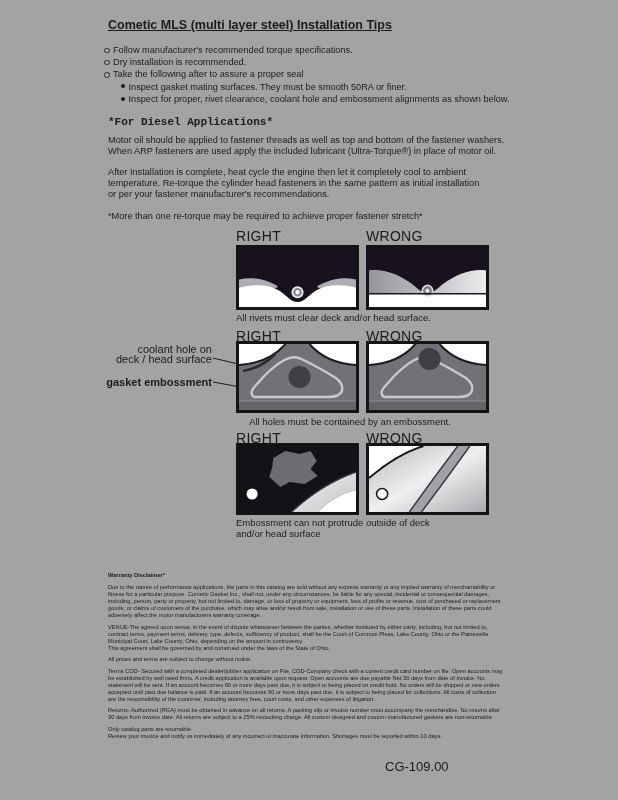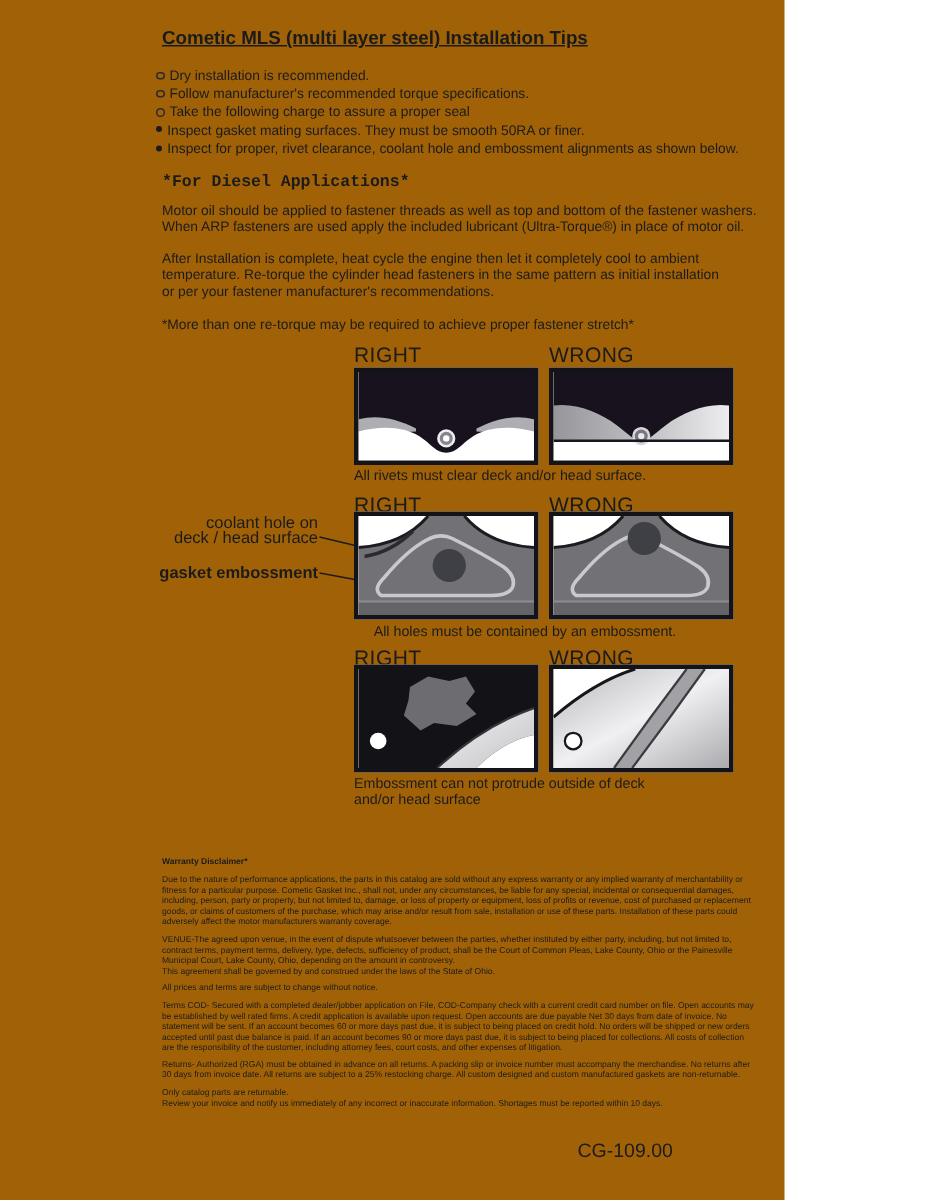--- a/index.html
+++ b/index.html
@@ -1,22 +1,22 @@
 <!DOCTYPE html>
 <html><head>
 <meta charset="utf-8">
 <style>
   html,body{margin:0;padding:0;background:#ffffff;}
-  .page{position:relative;width:523px;height:800px;background:#a16207;overflow:hidden;
+  .page{position:relative;width:618px;height:800px;background:#a3a3a3;overflow:hidden;
         font-family:"Liberation Sans", sans-serif;color:#1b1b1b;}
   .title{position:absolute;left:108px;top:18px;margin:0;font-size:12.5px;font-weight:bold;
          text-decoration:underline;letter-spacing:0;white-space:nowrap;}
   .tips{position:absolute;left:104px;top:44px;width:460px;font-size:9.2px;}
   .tip{display:flex;align-items:flex-start;line-height:12.2px;}
-  .tip.sub{}
+  .tip.sub{margin-left:17px;}
   .m-circle{flex:0 0 auto;width:3.5px;height:3.5px;border:1px solid #2a2a2a;border-radius:50%;
             margin:3.6px 3.5px 0 0;}
   .m-dot{flex:0 0 auto;width:4px;height:4px;background:#1b1b1b;border-radius:50%;
          margin:3.8px 3.5px 0 0;}
   .diesel-heading{position:absolute;left:108px;top:116px;margin:0;font-size:11px;font-weight:bold;font-family:Liberation Mono, monospace;}
   .body{position:absolute;left:108px;margin:0;width:450px;font-size:9.2px;line-height:11px;
         white-space:pre-line;}
   .p1{top:135px;} .p2{top:167px;} .p3{top:211px;}
   .dlabel{position:absolute;width:123px;text-align:left;font-size:14px;line-height:14px;
           letter-spacing:0.3px;color:#1b1b1b;}
@@ -37,29 +37,29 @@
 </head>
 <body>
 
 <div class="page">
 
   <h1 class="title">Cometic MLS (multi layer steel) Installation Tips</h1>
 
   <div class="tips">
     <div class="tip">
       <span class="m-circle"></span>
-      <span>Dry installation is recommended.</span>
+      <span>Follow manufacturer's recommended torque specifications.</span>
     </div>
     <div class="tip">
       <span class="m-circle"></span>
-      <span>Follow manufacturer's recommended torque specifications.</span>
+      <span>Dry installation is recommended.</span>
     </div>
     <div class="tip">
       <span class="m-circle"></span>
-      <span>Take the following charge to assure a proper seal</span>
+      <span>Take the following after to assure a proper seal</span>
     </div>
     <div class="tip sub">
       <span class="m-dot"></span>
       <span>Inspect gasket mating surfaces.  They must be smooth 50RA or finer.</span>
     </div>
     <div class="tip sub">
       <span class="m-dot"></span>
       <span>Inspect for proper, rivet clearance, coolant hole and embossment alignments as shown below.</span>
     </div>
   </div>

